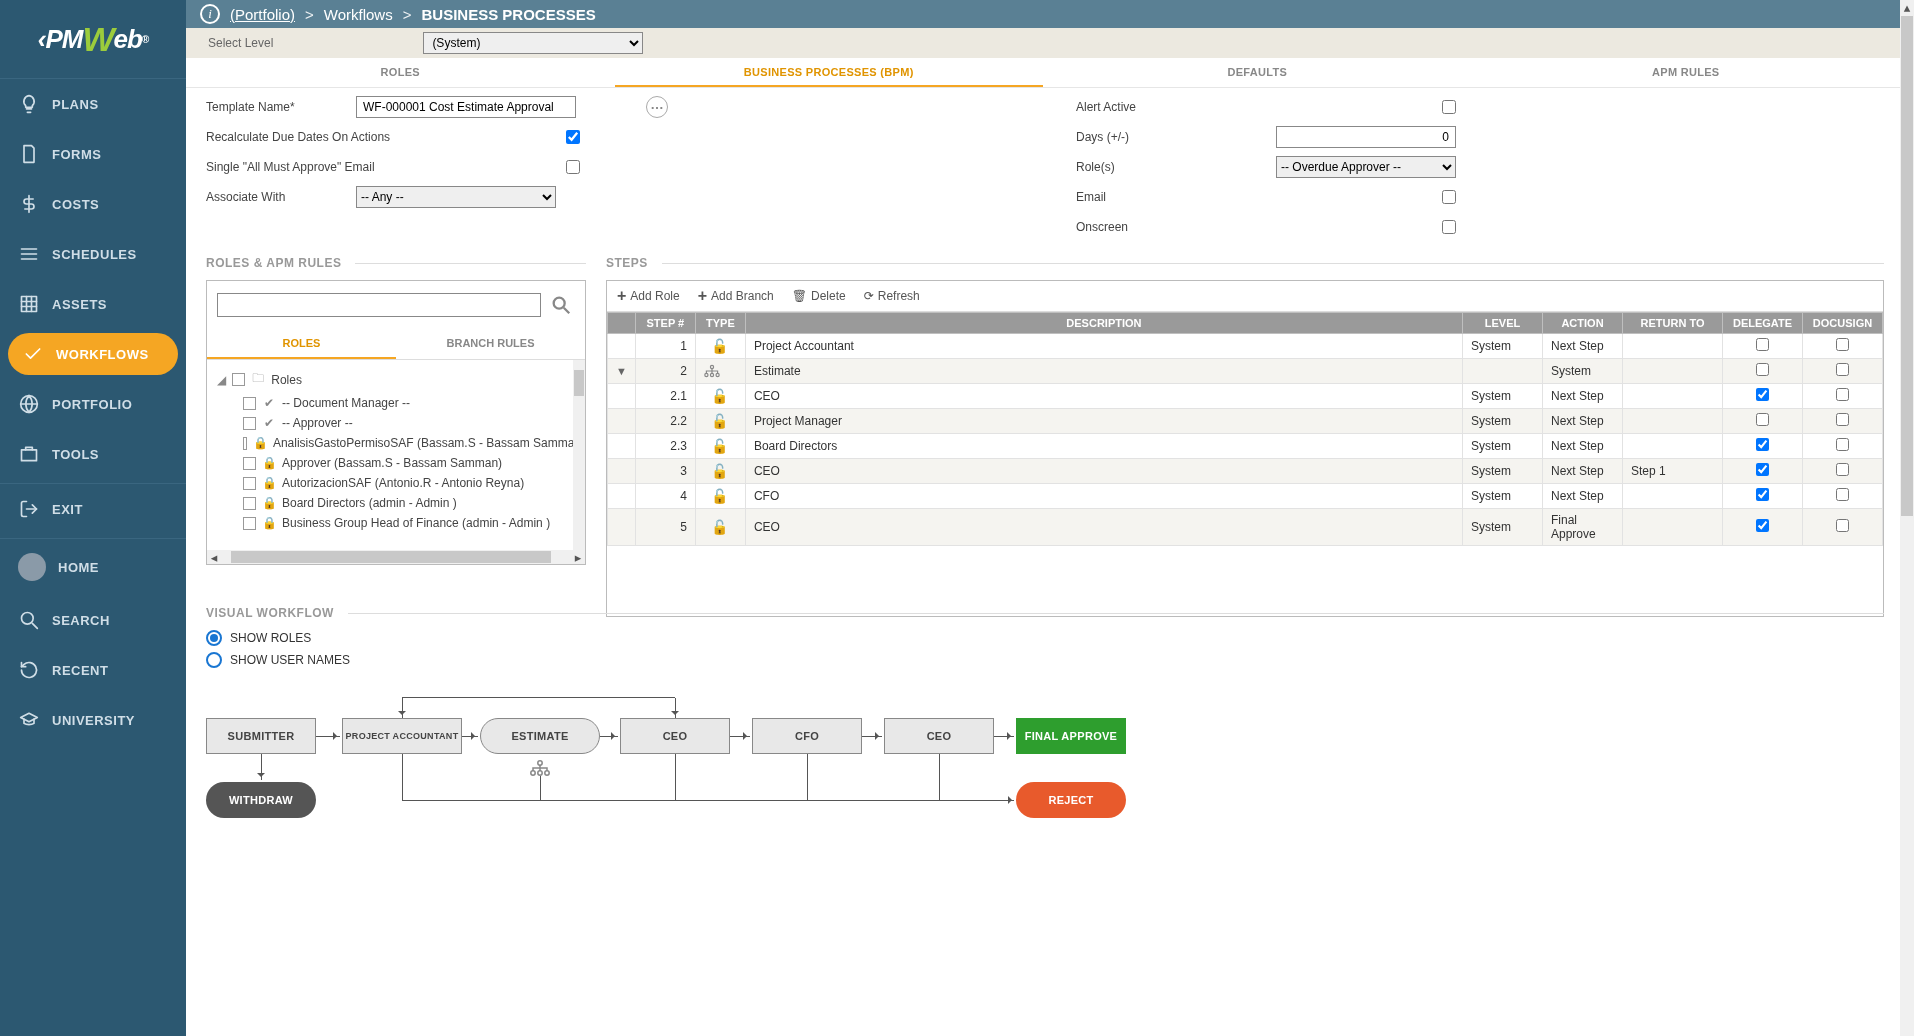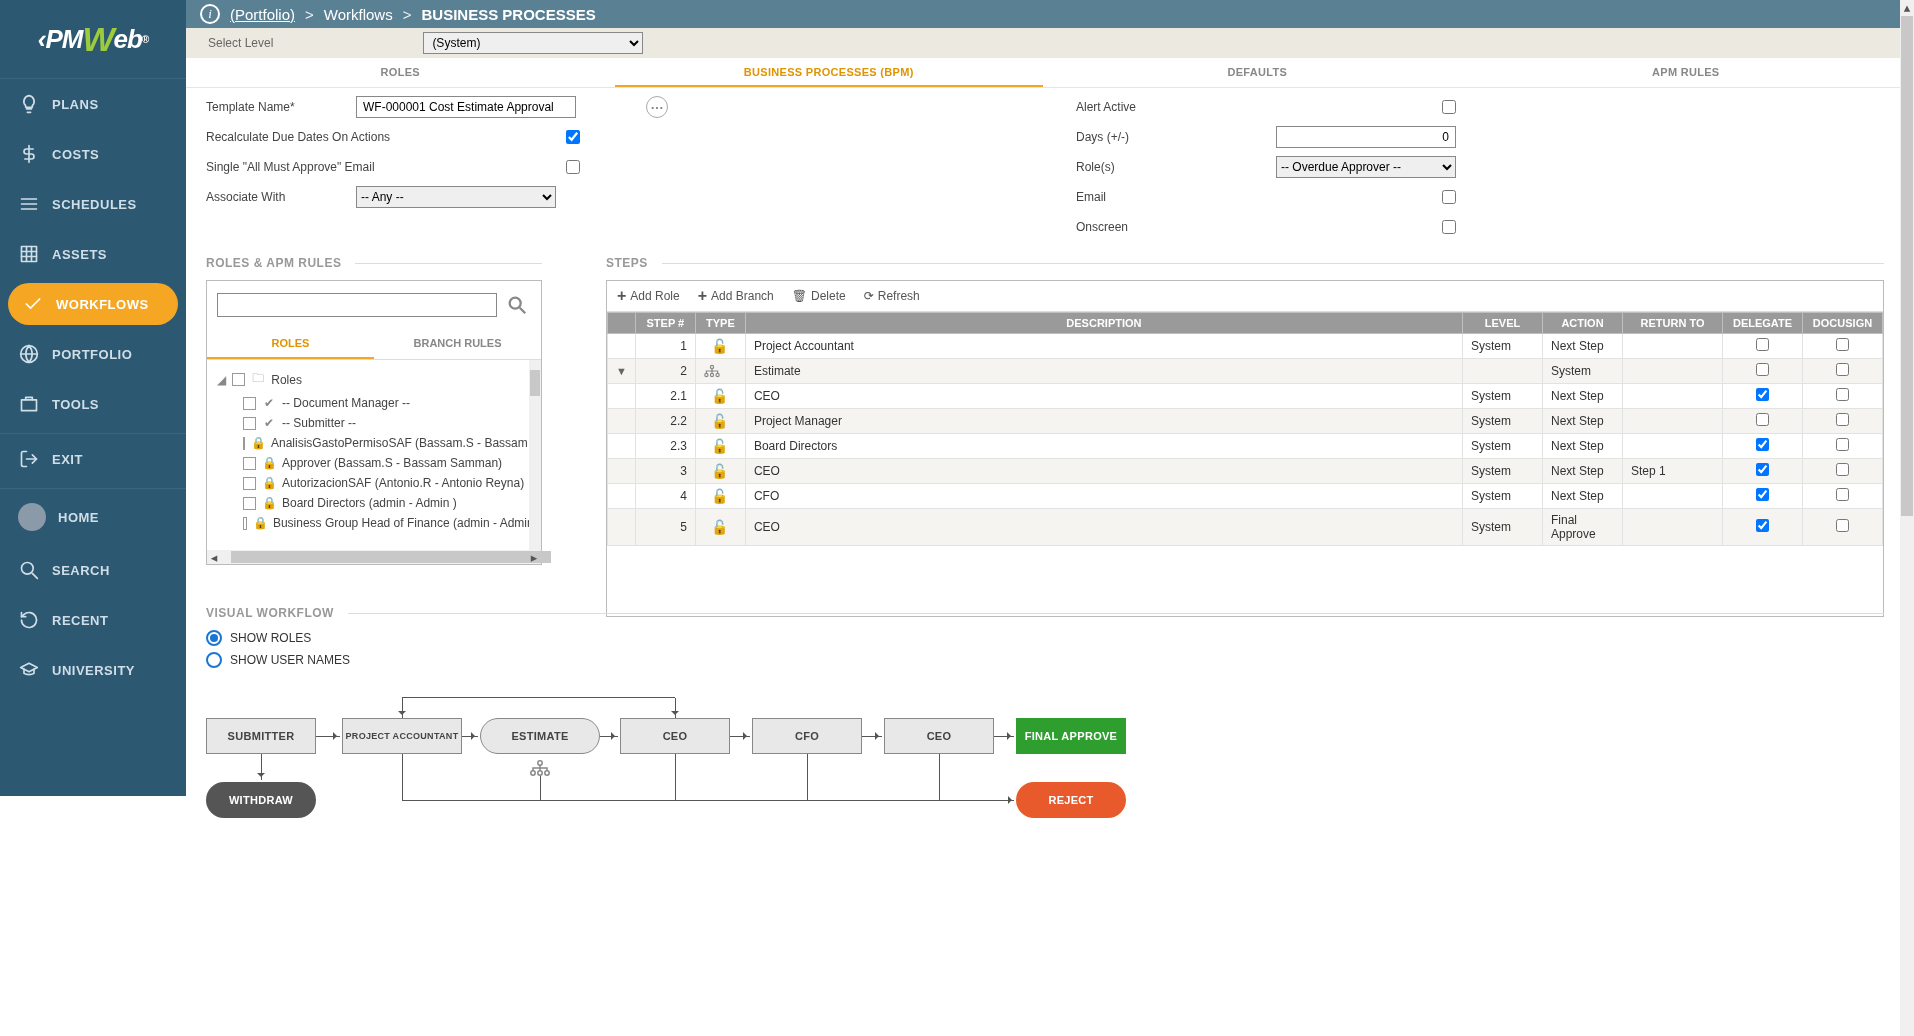--- a/index.html
+++ b/index.html
@@ -1,18 +1,18 @@
 <!DOCTYPE html>
 <html><head>
 <meta charset="utf-8">
 <style>
 * { box-sizing: border-box; margin: 0; padding: 0; }
 body { font-family: "Segoe UI", Arial, sans-serif; font-size: 13px; color: #333; background: #fff; overflow: hidden; width: 1914px; height: 1036px; position: relative; }
 
-.sidebar { position: absolute; left: 0; top: 0; width: 186px; height: 796px; background: #2c5871; color: #d0dee7; }
+.sidebar { position: absolute; left: 0; top: 0; width: 186px; height: 1036px; background: #2c5871; color: #d0dee7; }
 .logo { height: 78px; display: flex; align-items: center; justify-content: center; font-size: 26px; font-weight: bold; font-style: italic; color: #fff; letter-spacing: -1px; }
 .logo .w { color: #9ccc3c; font-size: 34px; }
 .logo .reg { font-size: 10px; vertical-align: top; }
 .nav-section { border-top: 1px solid #3a6680; }
 .nav-item { display: flex; align-items: center; gap: 12px; padding: 14px 18px; cursor: pointer; font-size: 13px; letter-spacing: 0.5px; font-weight: 600; }
 .nav-item.active { background: #f5a623; color: #fff; border-radius: 24px; margin: 4px 8px; padding: 10px 14px; }
 .nav-icon { width: 22px; height: 22px; display: flex; align-items: center; justify-content: center; flex-shrink: 0; }
 .avatar { width: 28px; height: 28px; border-radius: 50%; background: #8a9aa8; }
 
 .topbar { position: absolute; left: 186px; top: 0; right: 14px; height: 28px; background: #5a8094; color: #fff; display: flex; align-items: center; padding: 0 14px; gap: 10px; font-size: 15px; }
@@ -42,21 +42,21 @@
 
 .col3 { position: absolute; left: 870px; top: 0; width: 380px; }
 .col3 .form-row { justify-content: space-between; }
 .col3 .form-label { width: 120px; }
 .col3 .form-input { width: 180px; text-align: right; }
 .col3 .form-select { width: 180px; }
 
 .section-title { display: flex; align-items: center; gap: 14px; color: #999; font-size: 12px; font-weight: 600; letter-spacing: 0.5px; margin-bottom: 10px; }
 .section-title .line { flex: 1; height: 1px; background: #ddd; }
 
-.roles-panel { position: absolute; left: 206px; top: 256px; width: 336px; }
+.roles-panel { position: absolute; left: 206px; top: 256px; width: 380px; }
 .roles-box { border: 1px solid #bbb; background: #fff; }
 .search-row { display: flex; align-items: center; padding: 10px; gap: 6px; }
 .search-row input { flex: 1; height: 24px; border: 1px solid #888; padding: 2px 6px; }
 .mag { width: 28px; height: 28px; color: #888; display: flex; align-items: center; justify-content: center; cursor: pointer; }
 .subtabs { display: flex; border-bottom: 1px solid #ddd; }
 .subtab { flex: 1; text-align: center; padding: 8px 0; font-size: 11px; font-weight: 600; color: #888; cursor: pointer; }
 .subtab.active { color: #e09400; border-bottom: 2px solid #f5a623; }
 .tree { height: 190px; overflow: auto; position: relative; padding: 6px 0 6px 10px; font-size: 12px; color: #444; }
 .tree-row { display: flex; align-items: center; gap: 6px; padding: 3px 0; white-space: nowrap; }
 .tree-row .cb { width: 13px; height: 13px; border: 1px solid #999; }
@@ -117,20 +117,28 @@
         <div class="nav-icon">
           <svg width="20" height="20" viewBox="0 0 24 24" fill="none" stroke="currentColor" stroke-width="2" stroke-linecap="round" stroke-linejoin="round">
             <path d="M9 18h6M10 22h4M12 2a7 7 0 0 0-4 12v2h8v-2a7 7 0 0 0-4-12z"></path>
           </svg>
         </div>
         <span>PLANS</span>
       </div>
       <div class="nav-item">
         <div class="nav-icon">
           <svg width="20" height="20" viewBox="0 0 24 24" fill="none" stroke="currentColor" stroke-width="2" stroke-linecap="round" stroke-linejoin="round">
+            <path d="M6 2h9l3 3v17H6z"></path>
+          </svg>
+        </div>
+        <span>FORMS</span>
+      </div>
+      <div class="nav-item">
+        <div class="nav-icon">
+          <svg width="20" height="20" viewBox="0 0 24 24" fill="none" stroke="currentColor" stroke-width="2" stroke-linecap="round" stroke-linejoin="round">
             <path d="M12 2v20M17 6H9a3 3 0 0 0 0 6h6a3 3 0 0 1 0 6H7"></path>
           </svg>
         </div>
         <span>COSTS</span>
       </div>
       <div class="nav-item">
         <div class="nav-icon">
           <svg width="20" height="20" viewBox="0 0 24 24" fill="none" stroke="currentColor" stroke-width="2" stroke-linecap="round" stroke-linejoin="round">
             <line x1="3" y1="6" x2="21" y2="6"></line>
             <line x1="3" y1="12" x2="21" y2="12"></line>
@@ -323,21 +331,21 @@
       </div>
       <div id="tree-items" style="padding-left:26px;">
           <div class="tree-row">
             <span class="cb"></span>
             <span class="ic">✔</span>
             <span>-- Document Manager --</span>
           </div>
           <div class="tree-row">
             <span class="cb"></span>
             <span class="ic">✔</span>
-            <span>-- Submitter --</span>
+            <span>-- Approver --</span>
           </div>
           <div class="tree-row">
             <span class="cb"></span>
             <span class="ic">🔒</span>
             <span>AnalisisGastoPermisoSAF (Bassam.S - Bassam Samman)</span>
           </div>
           <div class="tree-row">
             <span class="cb"></span>
             <span class="ic">🔒</span>
             <span>Approver (Bassam.S - Bassam Samman)</span>

